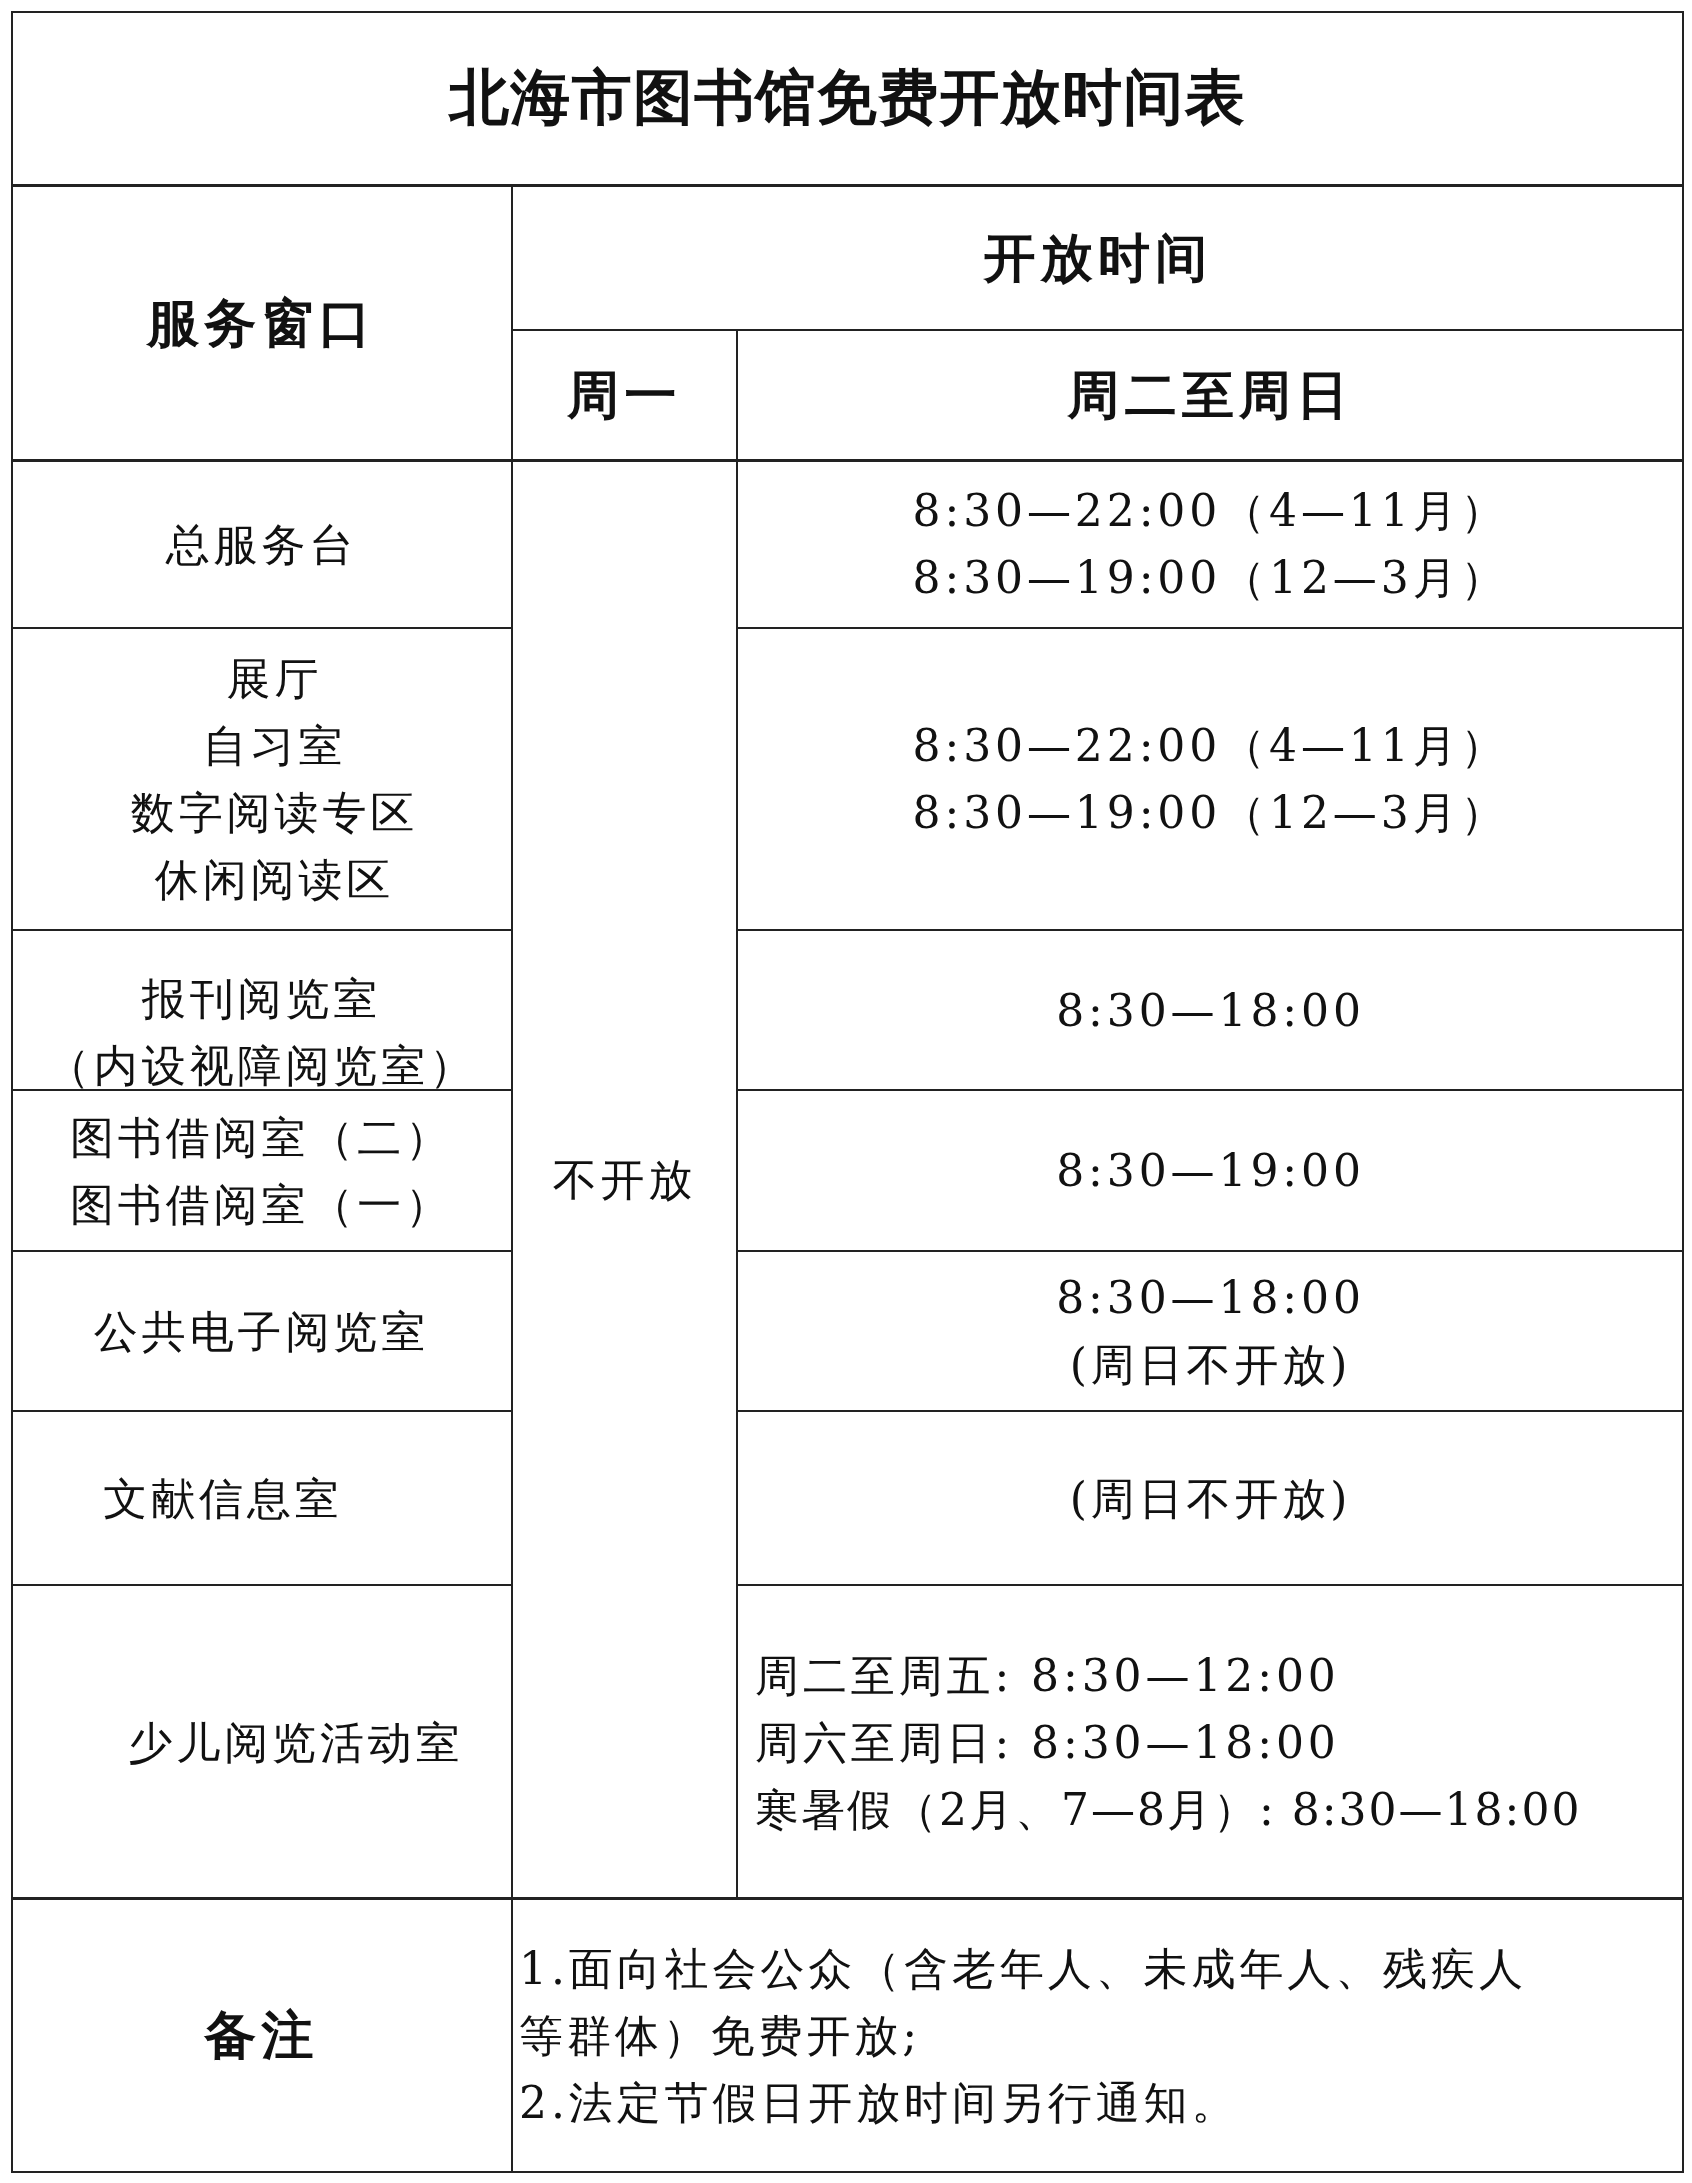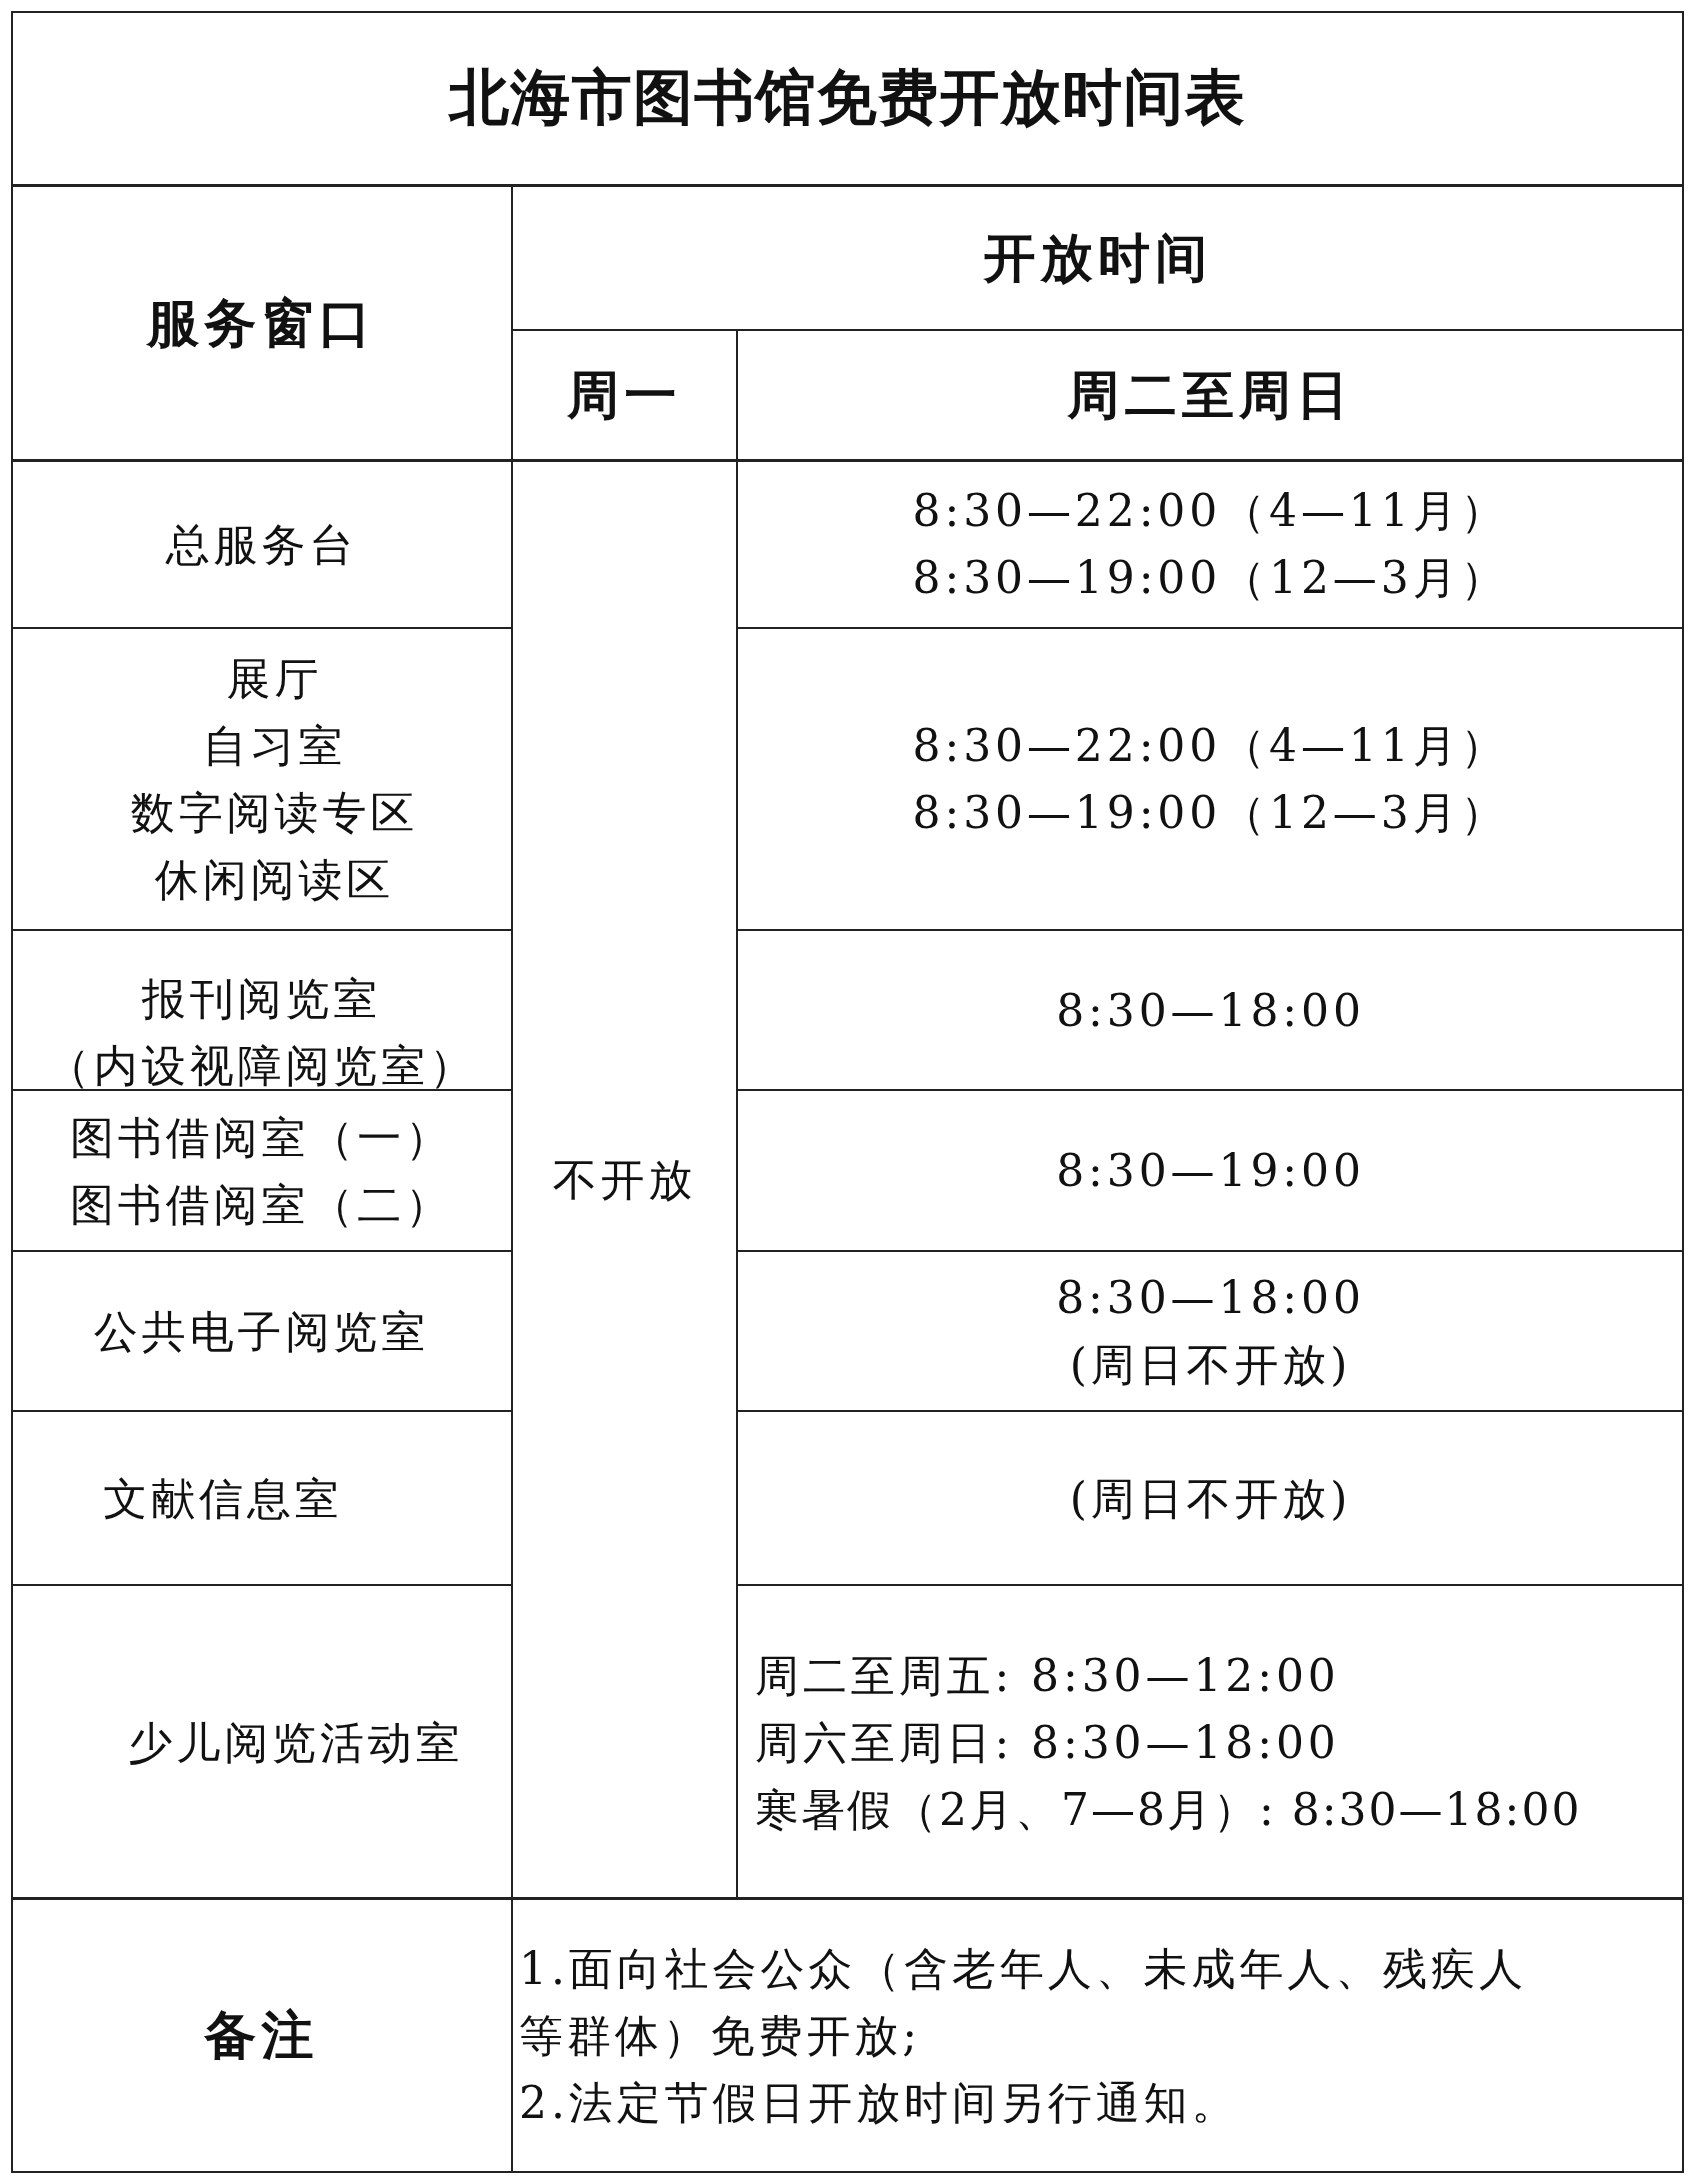--- a/index.html
+++ b/index.html
@@ -88,22 +88,22 @@
   </div>
 </div>
 <div class="cell body" style="left:737px;top:930px;width:947px;height:160px;">
   <div class="stack">
       <span>8:30—18:00</span>
     </div>
 </div>
 
 <div class="cell body" style="left:11px;top:1090px;width:501px;height:161px;">
   <div class="stack">
+    <span>图书借阅室（二）</span>
     <span>图书借阅室（一）</span>
-    <span>图书借阅室（二）</span>
   </div>
 </div>
 <div class="cell body" style="left:737px;top:1090px;width:947px;height:161px;">
   <div class="stack">
       <span>8:30—19:00</span>
     </div>
 </div>
 
 <div class="cell body" style="left:11px;top:1251px;width:501px;height:160px;">
   <div class="stack">

